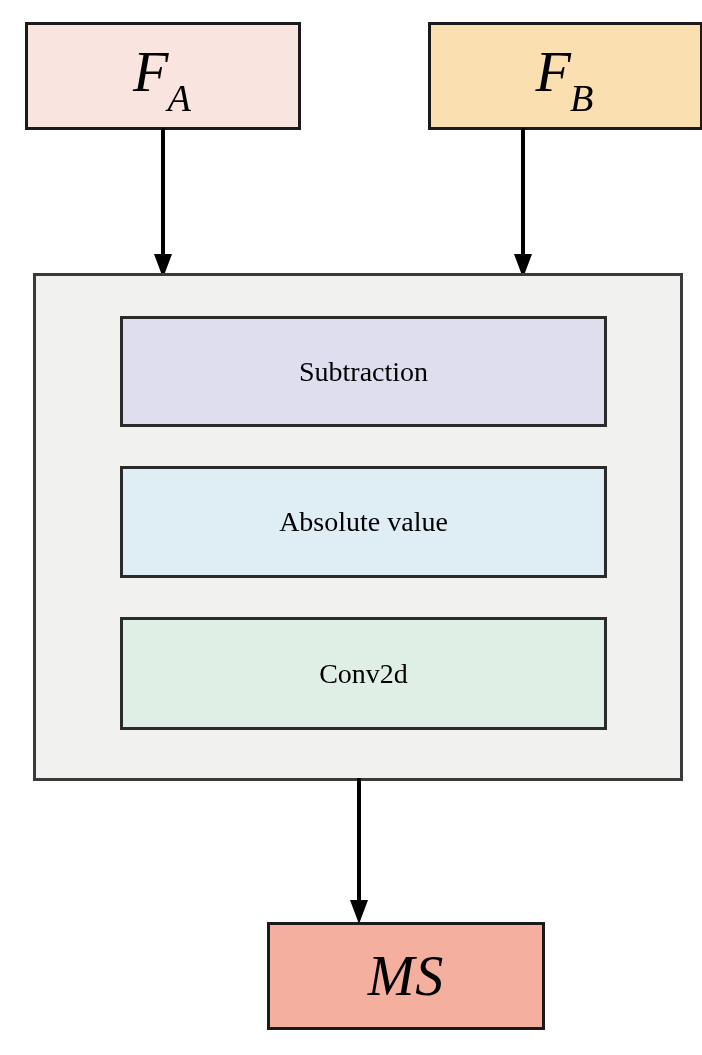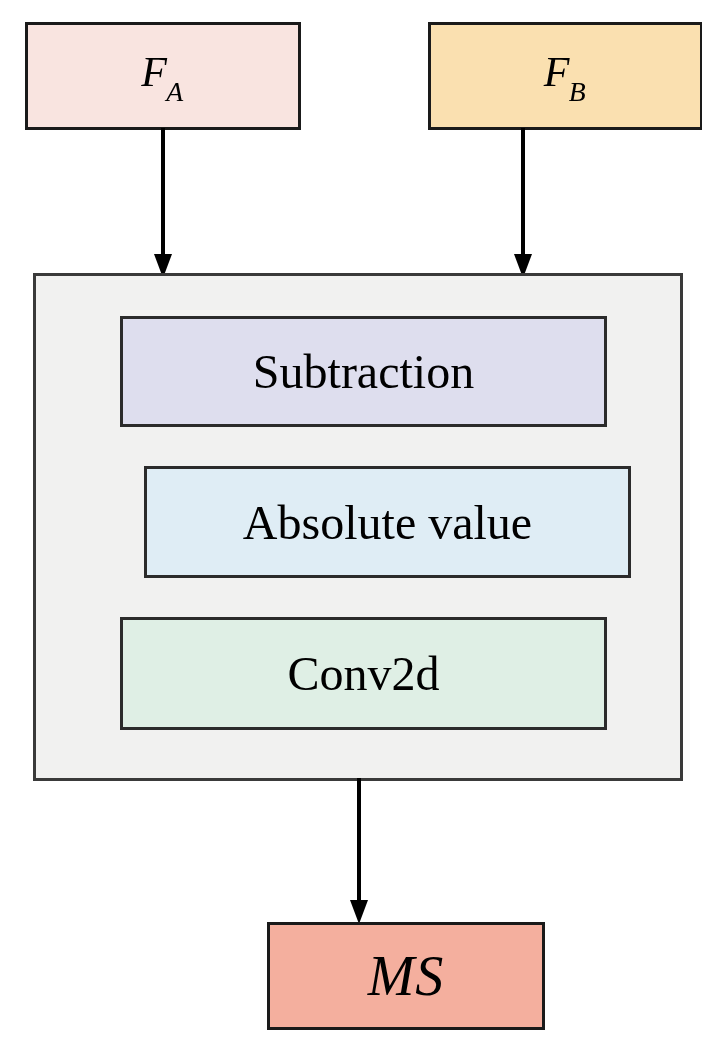--- a/index.html
+++ b/index.html
@@ -45,21 +45,21 @@
   #box-fb {
     left: 398px; top: 22px;
     width: 275px; height: 108px;
     background: #fae0b0;
     margin-left: 30px;
   }
 
   .math-label {
     font-family: "Liberation Serif", serif;
     font-style: italic;
-    font-size: 42px;
+    font-size: 58px;
     letter-spacing: 0.5px;
     white-space: nowrap;
     display: inline-block;
   }
   .math-label .sub {
     font-size: 0.66em;
     font-style: italic;
     vertical-align: sub;
     position: relative;
     top: 0.20em;
@@ -77,34 +77,33 @@
   }
 
   .inner-box {
     position: absolute;
     box-sizing: border-box;
     border: 3px solid #2b2b2b;
     display: flex;
     align-items: center;
     justify-content: center;
     font-family: "Liberation Serif", serif;
-    font-size: 48px;
+    font-size: 28px;
     color: #000000;
     white-space: nowrap;
   }
   #box-subtraction {
     left: 84px; top: 40px;
     width: 487px; height: 111px;
     background: #dedeee;
   }
   #box-absolute-value {
     left: 84px; top: 190px;
     width: 487px; height: 112px;
     background: #dfedf5;
-    margin-left: 24px;
   }
   #box-conv2d {
     left: 84px; top: 341px;
     width: 487px; height: 113px;
     background: #dfefe5;
   }
 
   
   #box-ms {
     left: 219px; top: 922px;

